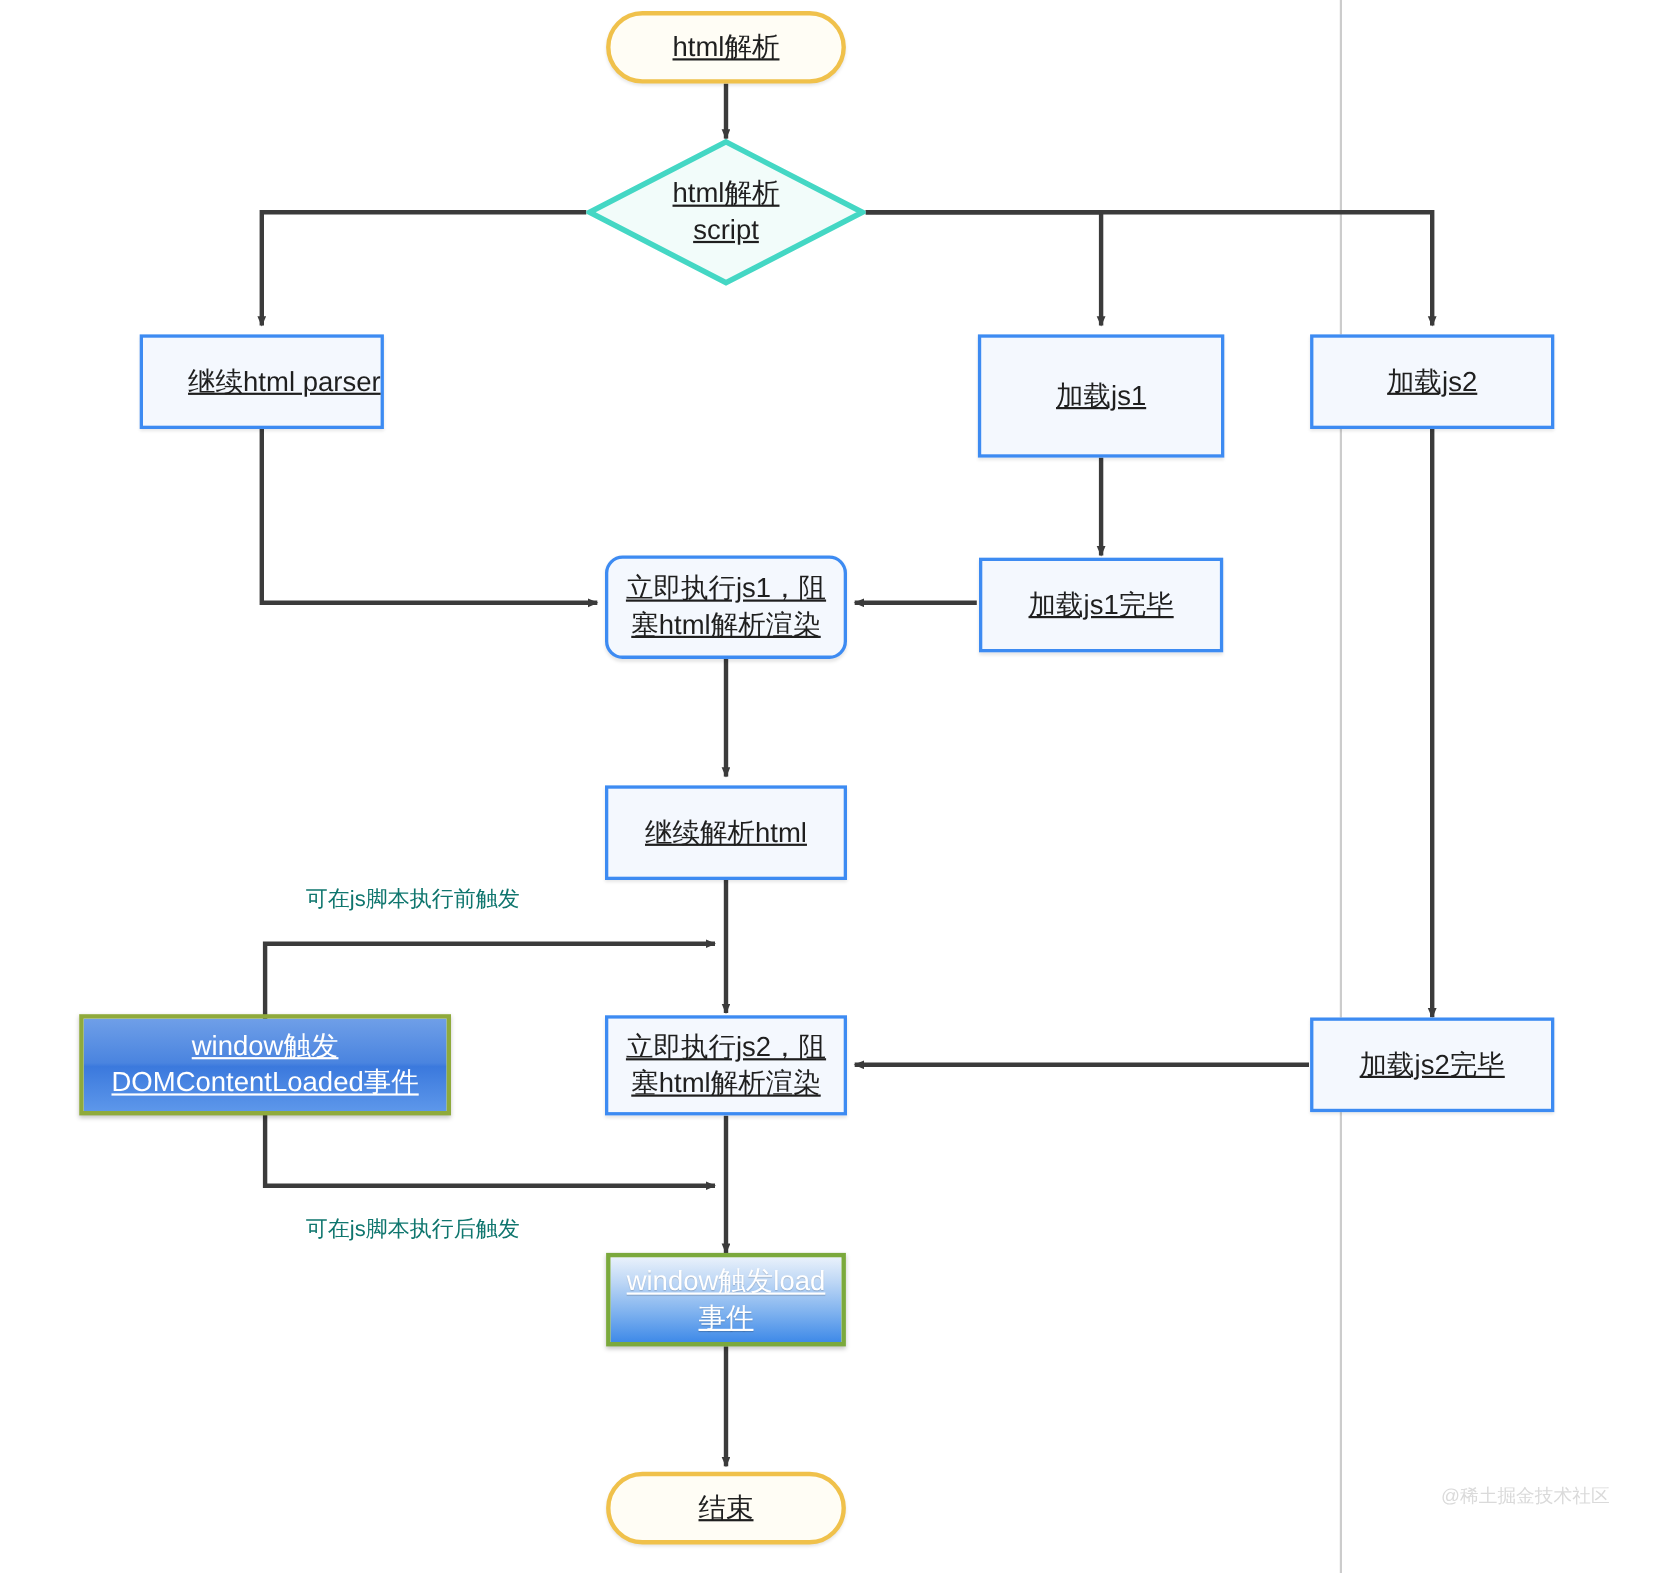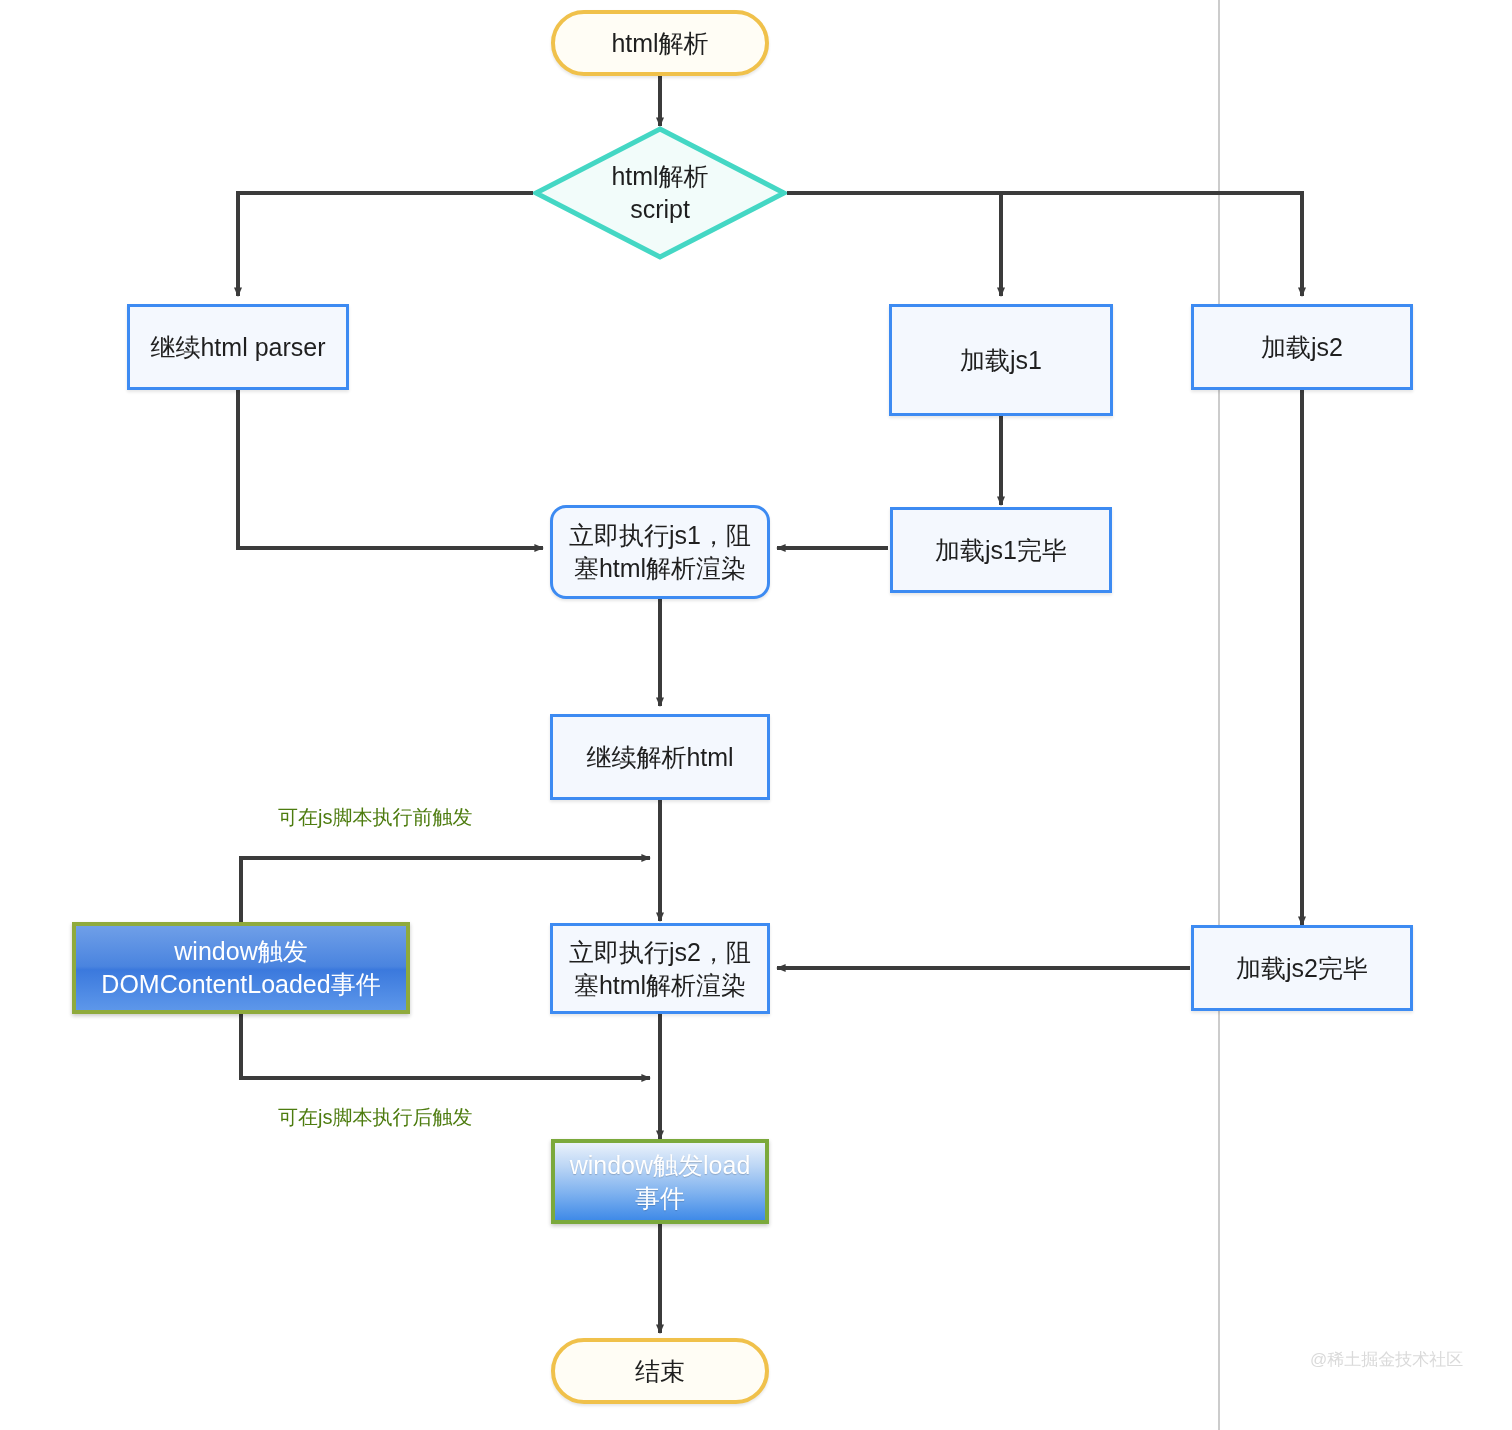--- a/index.html
+++ b/index.html
@@ -27,20 +27,21 @@
   }
   .node {
     position: absolute;
     box-sizing: border-box;
     display: flex;
     align-items: center;
     justify-content: center;
     text-align: center;
     line-height: 1.32;
     white-space: pre-line;
+    text-decoration: underline;
   }
   
   .n-terminator {
     background: #fffdf5;
     border: 4px solid #f0c14b;
     border-radius: 40px;
     color: #1f1f1f;
     font-size: 25px;
     box-shadow: 0 2px 3px rgba(0,0,0,0.10);
   }
@@ -83,21 +84,21 @@
     background: linear-gradient(to bottom, #e9f1fb 0%, #bcd6f5 30%, #7fb2ef 65%, #3f8ae8 100%);
     border: 4px solid #7ba93c;
     color: #ffffff;
     font-size: 25px;
     text-shadow: 0 1px 1px rgba(0,0,0,0.18);
     box-shadow: 0 2px 4px rgba(0,0,0,0.22);
   }
   .edge-label {
     position: absolute;
     font-size: 20px;
-    color: #4d7c0f;
+    color: #0f766e;
     white-space: nowrap;
   }
   .watermark {
     position: absolute;
     font-size: 17px;
     color: #dadada;
     white-space: nowrap;
   }
 </style>
 </head>
@@ -150,21 +151,21 @@
   </div>
 
   <div class="node n-decision" style="left:533px; top:126px; width:254px; height:134px;">
     <svg class="dshape" viewBox="0 0 254 134" preserveAspectRatio="none">
       <polygon points="127,3 251,67 127,131 3,67" fill="#f2fcfa" stroke="#44d7c4" stroke-width="5"></polygon>
     </svg>
     <span class="dtext">html解析
 script</span>
   </div>
 
-  <div class="node n-process" style="left:127px; top:304px; width:222px; height:86px;">
+  <div class="node n-process" style="left:127px; top:304px; width:222px; height:86px;justify-content:flex-end;">
     <span>继续html parser</span>
   </div>
 
   <div class="node n-process" style="left:889px; top:304px; width:224px; height:112px;">
     <span>加载js1</span>
   </div>
 
   <div class="node n-process" style="left:1191px; top:304px; width:222px; height:86px;">
     <span>加载js2</span>
   </div>

